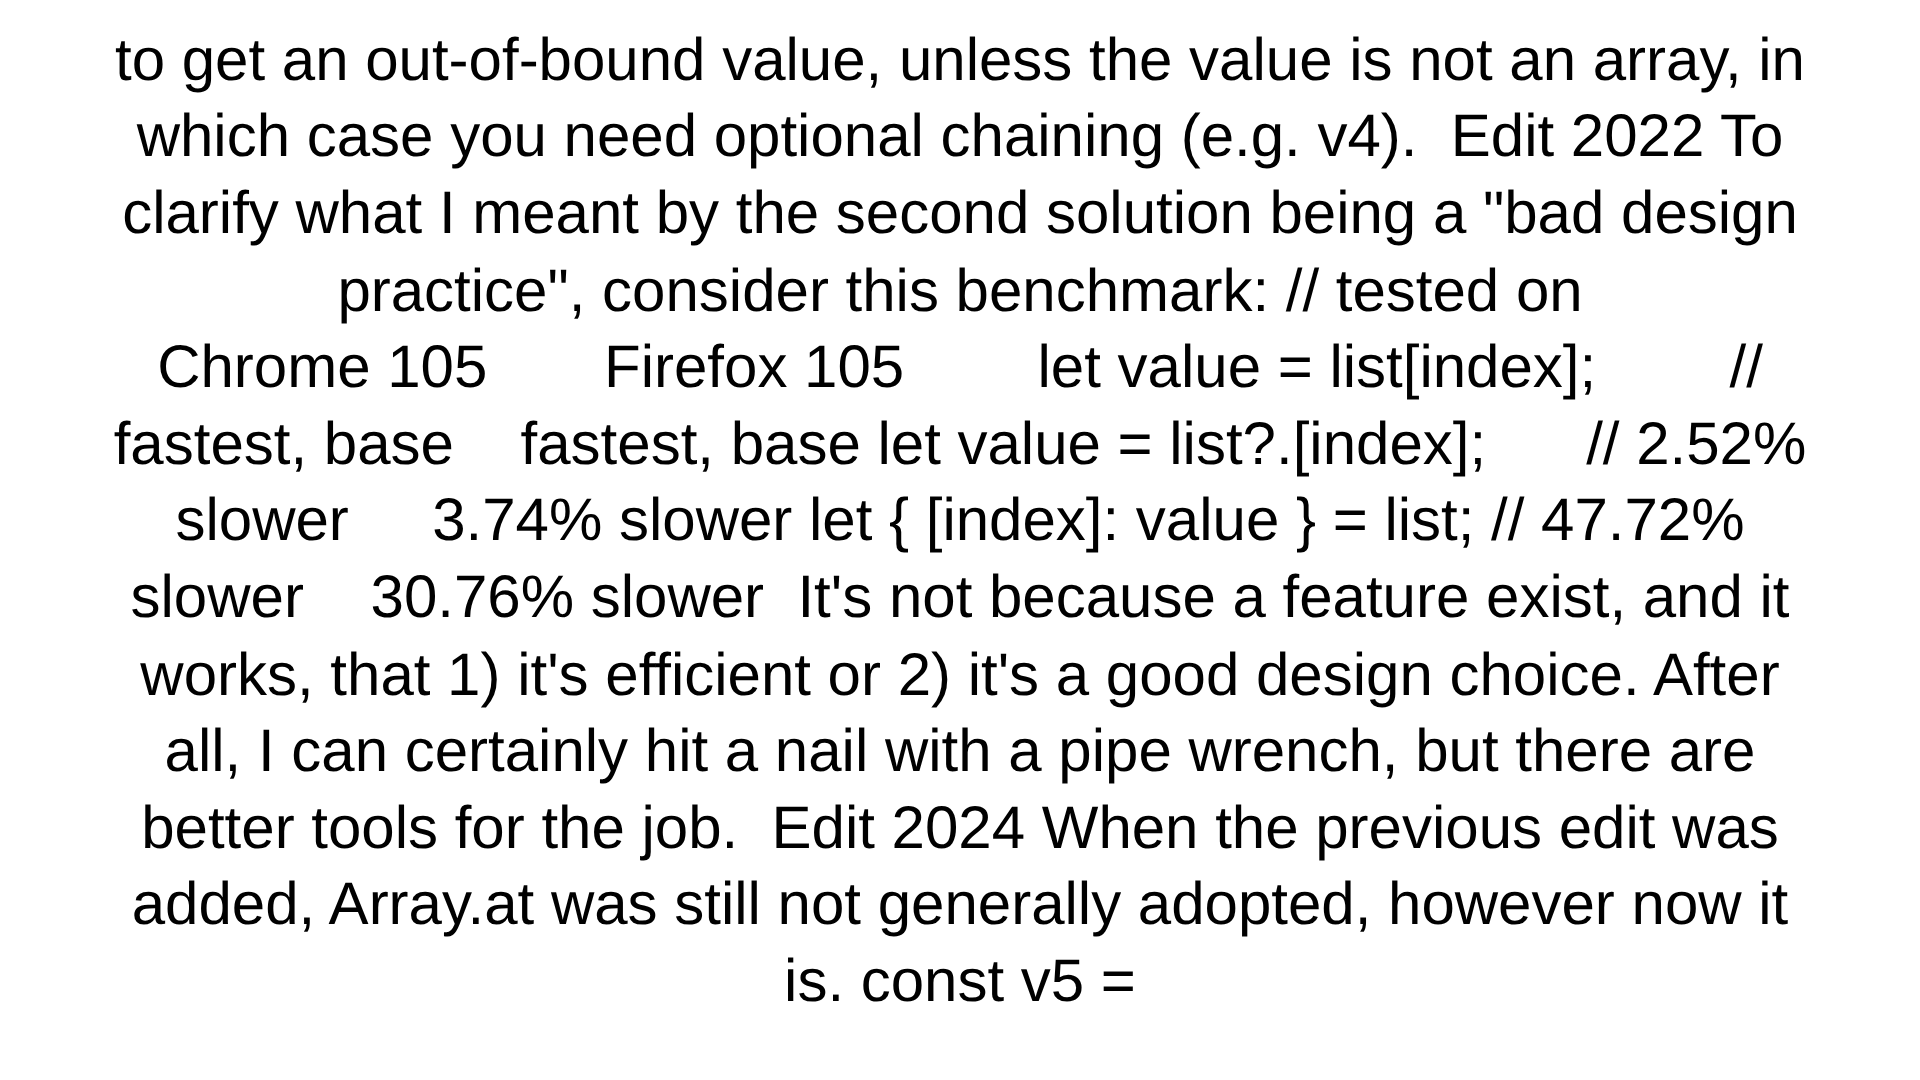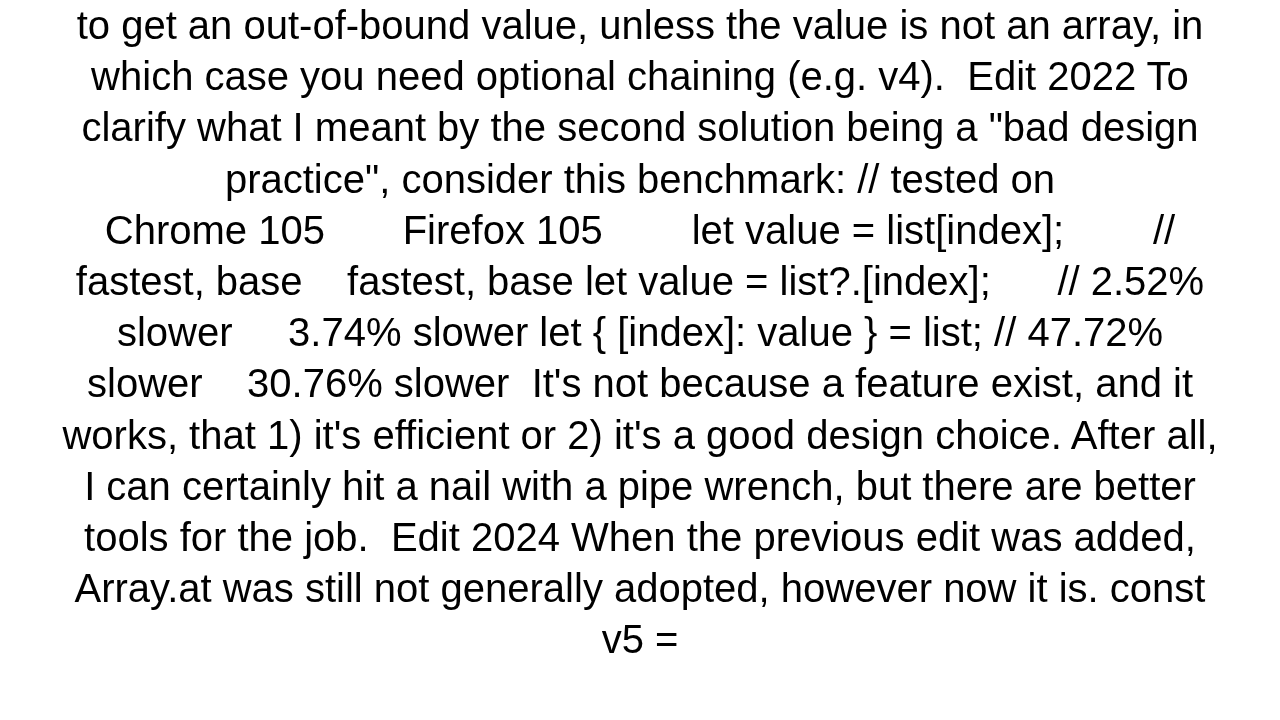--- a/index.html
+++ b/index.html
@@ -19,21 +19,21 @@
     font-size: 40px;
     line-height: 1.28;
     color: #000000;
     text-align: center;
     white-space: pre-wrap;
     display: flex;
     flex-direction: column;
     justify-content: flex-start;
   }
   .content p {
-    margin: 0;
+    margin: 15px;
   }
 </style>
 </head>
 <body>
 
 <div class="content">
   <p>to get an out-of-bound value, unless the value is not an array, in which case you need optional chaining (e.g. v4).  Edit 2022 To clarify what I meant by the second solution being a "bad design practice", consider this benchmark: // tested on                           Chrome 105       Firefox 105        let value = list[index];        // fastest, base    fastest, base let value = list?.[index];      // 2.52% slower     3.74% slower let { [index]: value } = list; // 47.72% slower    30.76% slower  It's not because a feature exist, and it works, that 1) it's efficient or 2) it's a good design choice. After all, I can certainly hit a nail with a pipe wrench, but there are better tools for the job.  Edit 2024 When the previous edit was added, Array.at was still not generally adopted, however now it is. const v5 =</p>
 </div>
 
 </body></html>

